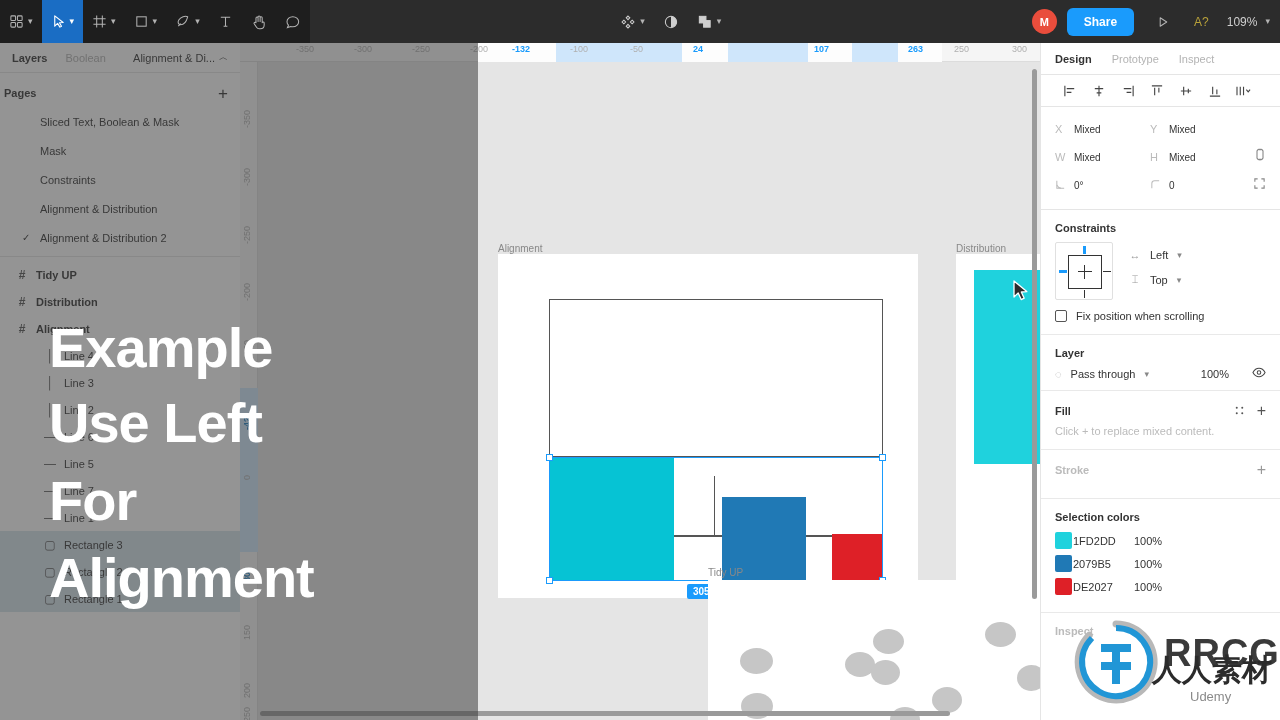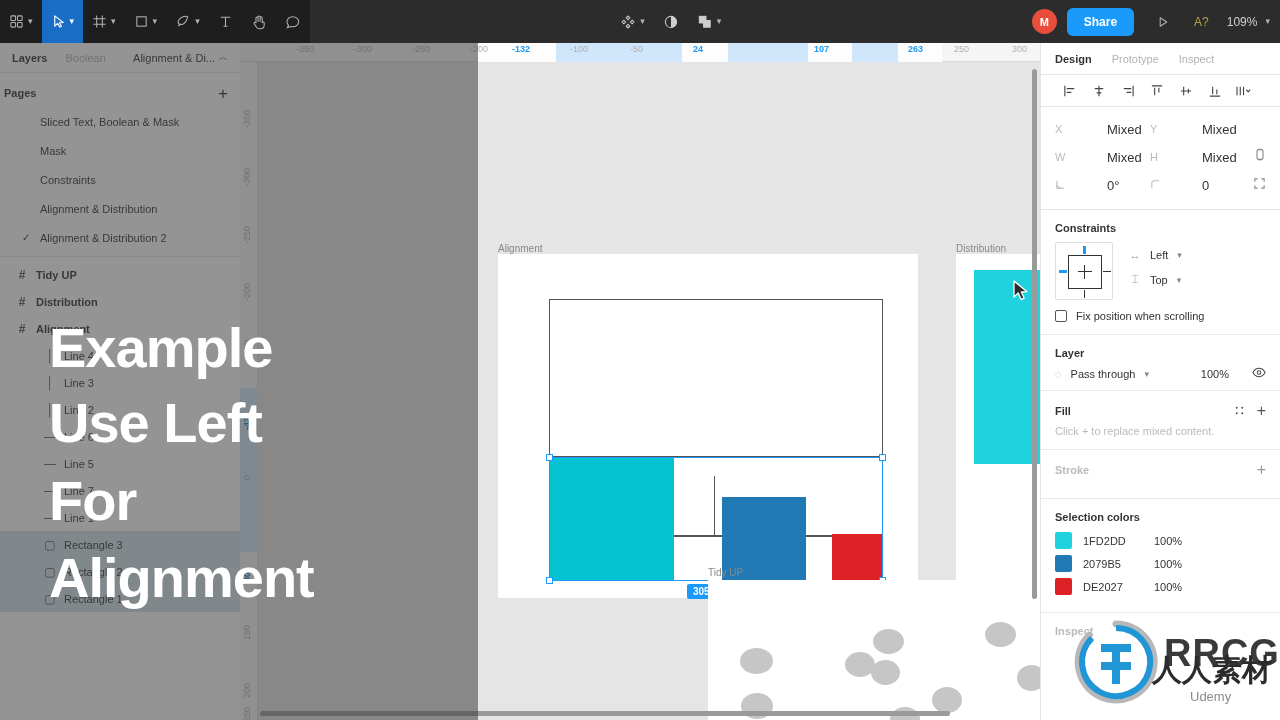--- a/index.html
+++ b/index.html
@@ -144,21 +144,21 @@
   .rp-tab.active { color:#333; font-weight:bold; }
   .align-row {
     display:flex; align-items:center; height:32px; padding:0 14px; gap:0;
     border-bottom:1px solid #e5e5e5;
   }
   .align-btn { width:29px; height:26px; display:flex; align-items:center; justify-content:center; color:#444;}
   .prop-grid { padding:8px 14px 10px 14px; border-bottom:1px solid #e5e5e5; }
   .prop-line { display:flex; align-items:center; height:28px; }
   .prop-cell { display:flex; align-items:center; width:95px; gap:9px; }
   .prop-k { color:#bbb; font-size:11px; width:10px; display:inline-block;}
-  .prop-v { color:#333; font-size:13px;margin-left:33px; }
+  .prop-v { color:#333; font-size:10px; }
   .prop-tail { margin-left:auto; color:#888; }
   .sec-head {
     font-size:11px; font-weight:bold; color:#333; padding:12px 14px 6px 14px;
     display:flex; align-items:center;
   }
   .sec-head.muted { color:#bbb; font-weight:bold;}
   .sec-head .acts { margin-left:auto; display:flex; align-items:center; gap:12px; color:#555;}
   .constraint-row { display:flex; padding: 2px 14px 0 14px; gap:16px; align-items:flex-start;}
   .cw {
     width:58px; height:58px; border:1px solid #e0e0e0; border-radius:2px;
@@ -168,21 +168,21 @@
   .cw-mark { position:absolute; background:#333; }
   .cw-mark.blue { background:#1a9bfc; }
   .cdd { display:flex; align-items:center; gap:9px; height:25px; font-size:11px; color:#333;}
   .cdd .ci { color:#999; width:12px; display:inline-flex; justify-content:center;}
   .chk-row { display:flex; align-items:center; gap:9px; padding:10px 14px 12px 14px; font-size:11px; color:#333;}
   .chkbox { width:12px; height:12px; border:1px solid #555; border-radius:2px;}
   .divider { height:1px; background:#e9e9e9; }
   .layer-blend { display:flex; align-items:center; padding:2px 14px 10px 14px; font-size:11px; color:#333; gap:9px;}
   .lb-pct { margin-left:auto; margin-right:14px;}
   .fill-note { font-size:11px; color:#bbb; padding: 0 14px 12px 14px; }
-  .swatch-row { display:flex; align-items:center; padding:3px 14px; font-size:11px; color:#333; gap:11px;}
+  .swatch-row { display:flex; align-items:center; padding:3px 14px; font-size:11px; color:#333; gap:1px;}
   .swatch { width:17px; height:17px; border-radius:2px; }
   .sw-hex { width:60px; }
   .watermark { position:absolute; z-index:60; }
 </style>
 </head>
 <body>
 
 <div id="app">
 
   <div class="toolbar">

